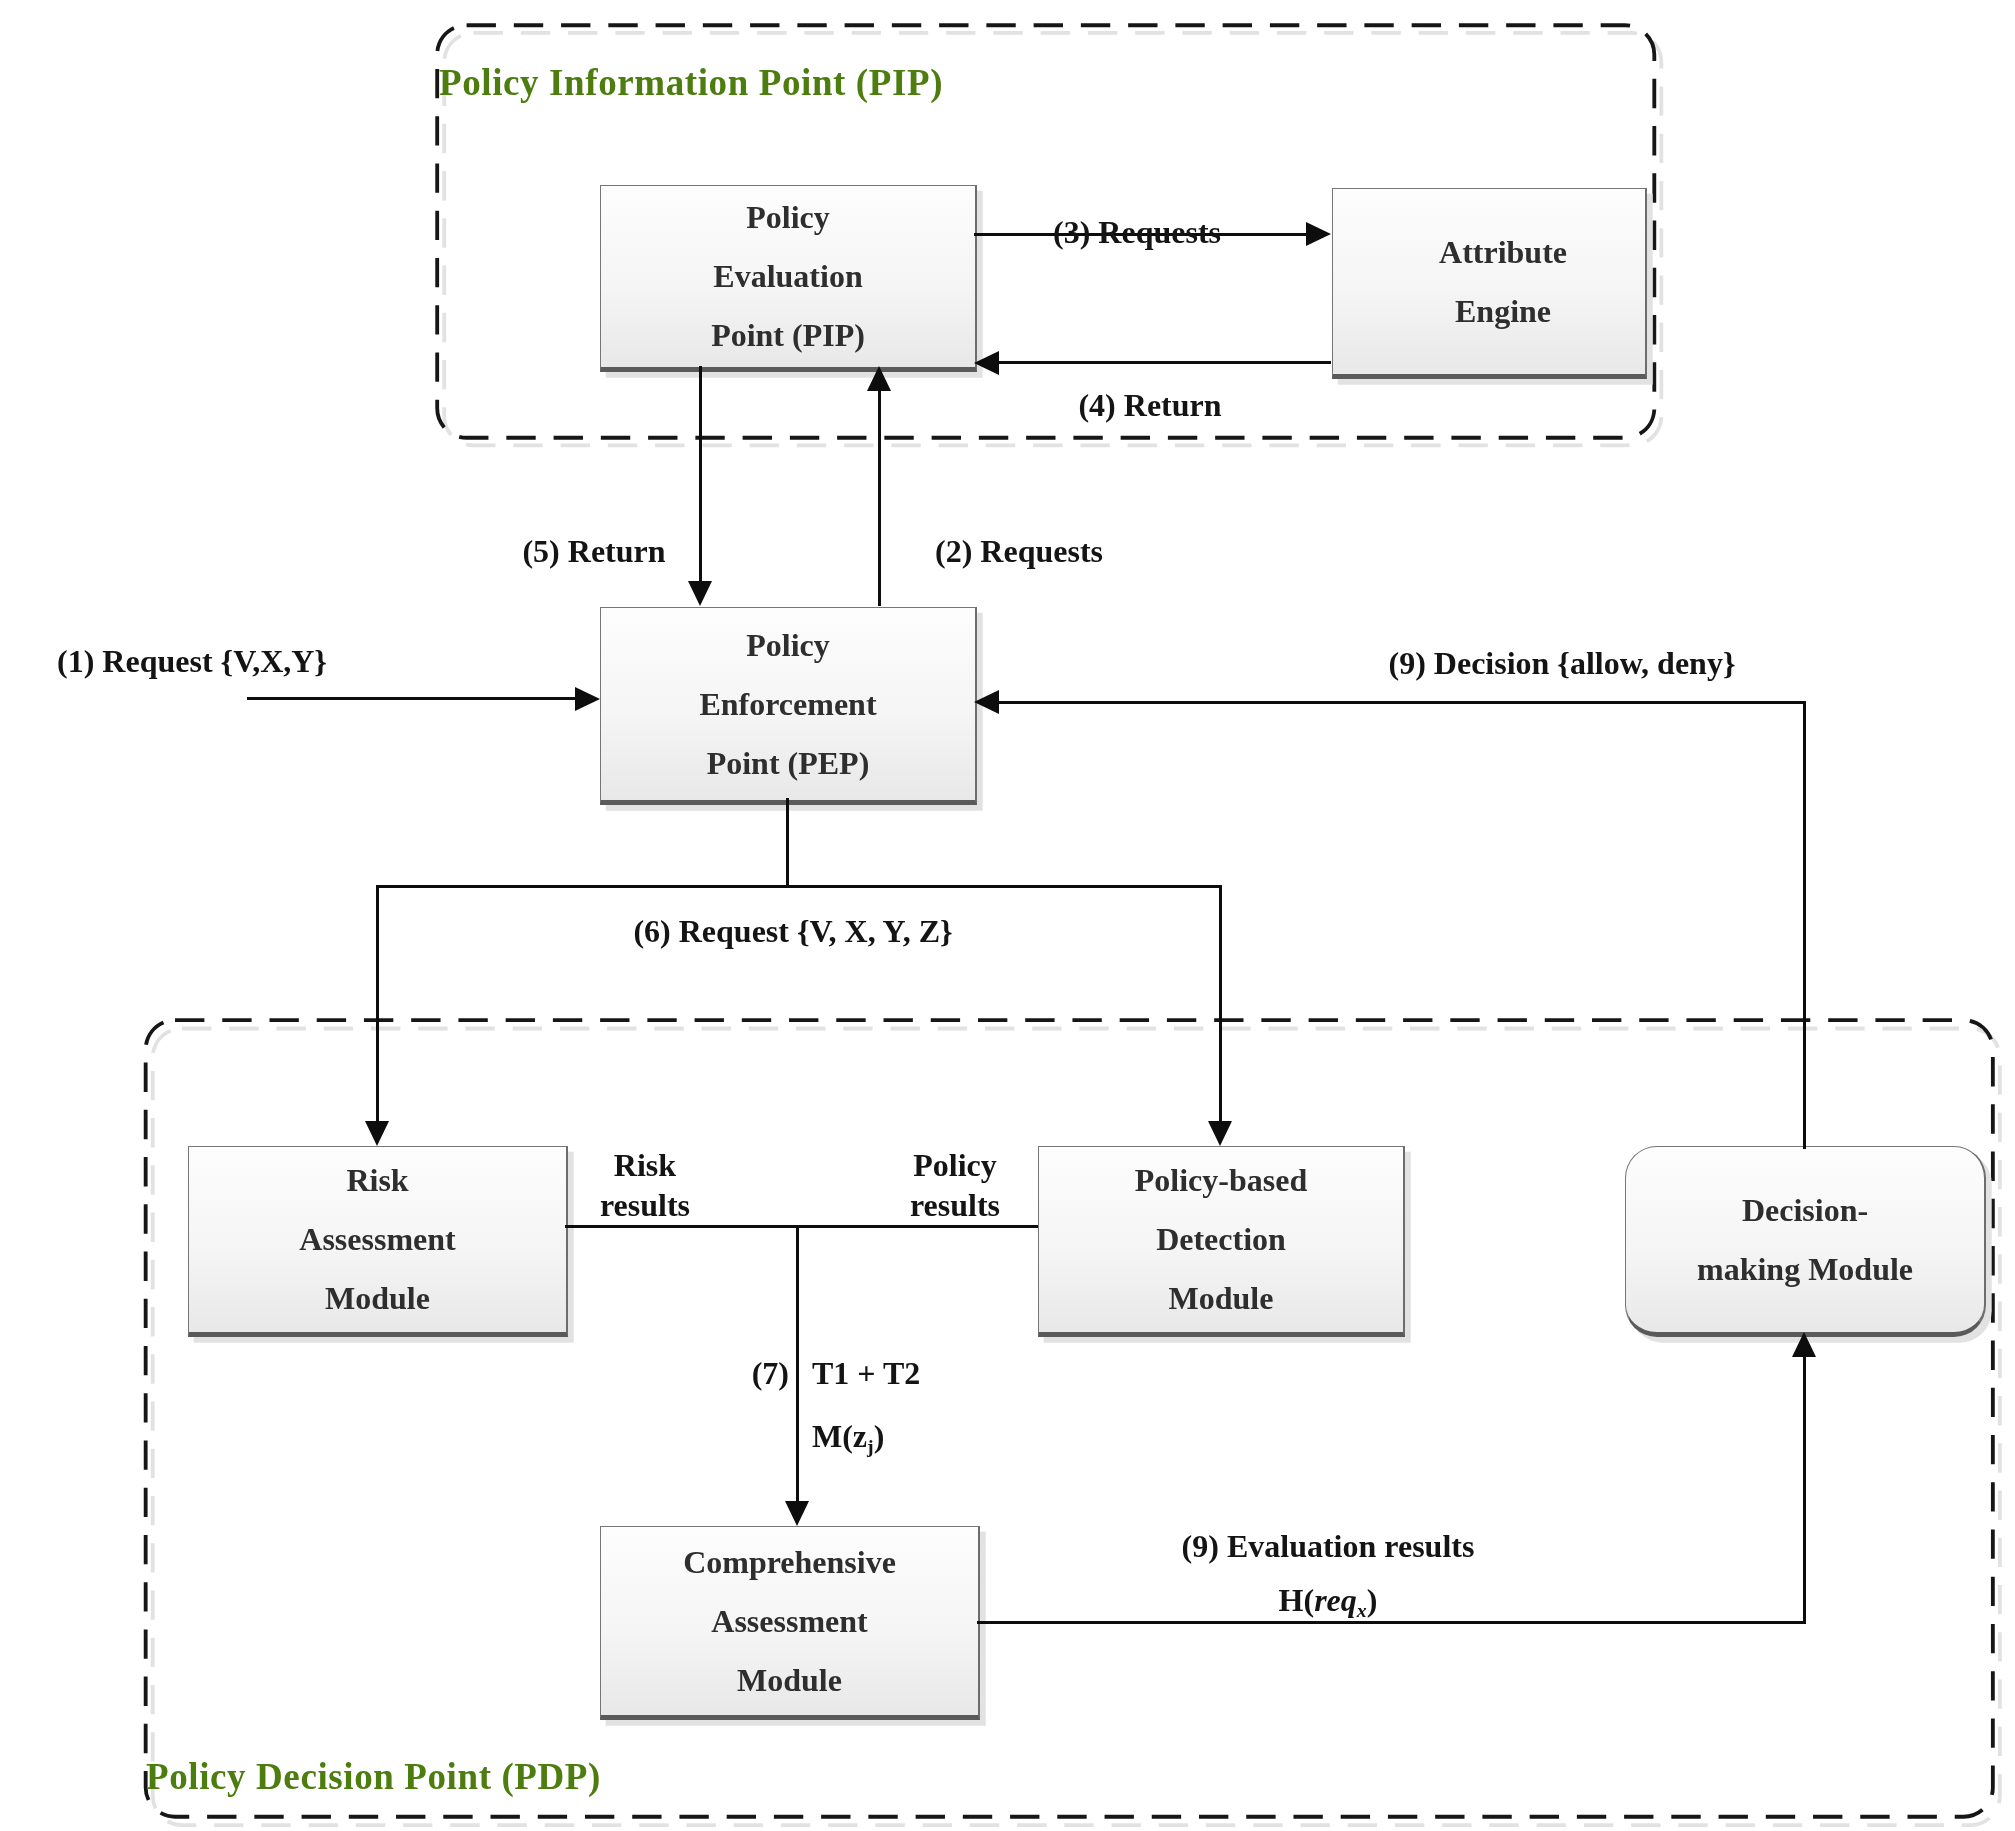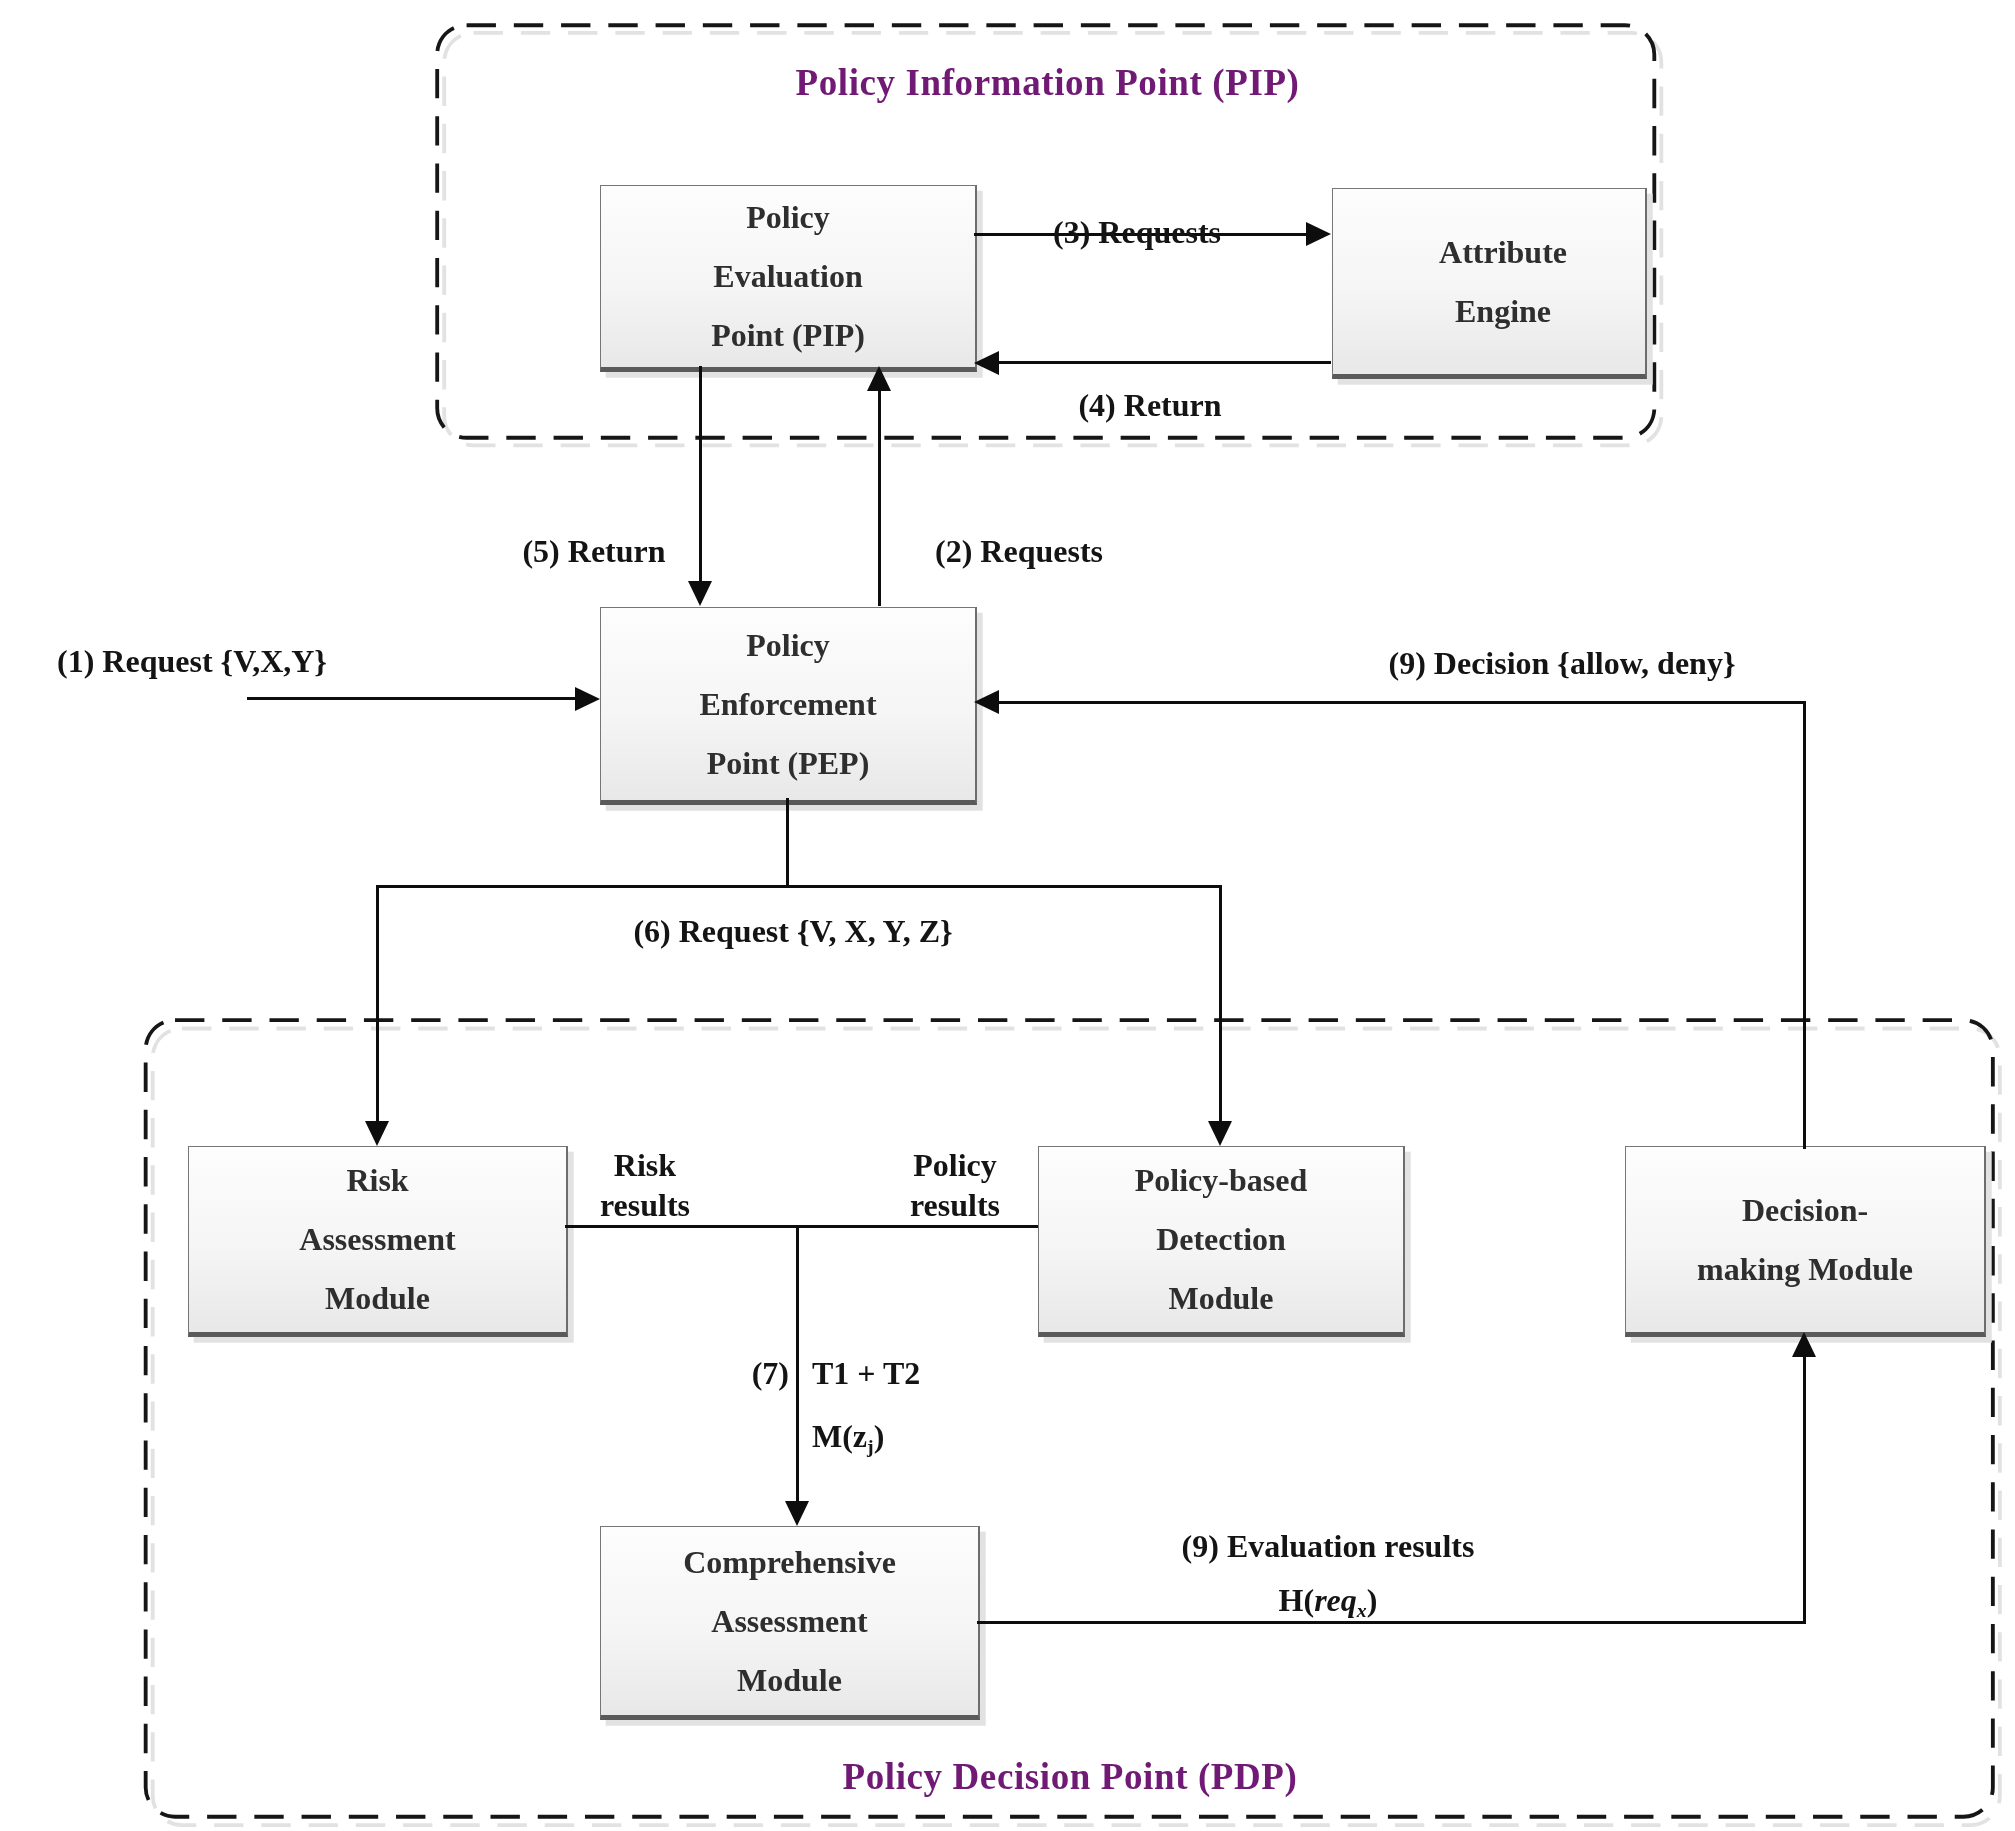--- a/index.html
+++ b/index.html
@@ -2,21 +2,21 @@
 <html style="font-size:10.2px"><head>
 <meta charset="utf-8">
 <style>
   html,body{margin:0;padding:0;background:#ffffff;}
   #canvas{
     position:relative; width:2015px; height:1832px; background:#ffffff;
     font-family:"Liberation Serif","DejaVu Serif",serif; font-weight:bold; overflow:hidden;
   }
   .frame-svg{position:absolute;}
   .ftitle{
-    position:absolute; text-align:center; font-size:37px; color:#701a75;
+    position:absolute; font-size:37px; color:#4d7c0f;
     white-space:nowrap; letter-spacing:0.6px;
   }
   .node{
     position:absolute; display:flex; flex-direction:column; justify-content:center; align-items:center;
     background:linear-gradient(180deg,#fdfdfd 0%,#f5f5f5 55%,#e8e8e8 100%);
     border:1.9px solid #767676; border-bottom:5.1px solid #5a5a5a; border-right:2.6px solid #6d6d6d;
     box-shadow:5.7px 5.7px 0 #e2e2e2;
     text-align:center;
   }
   .node span{display:block; font-size:32px; line-height:59px; color:#2e2e2e; white-space:nowrap;}
@@ -76,21 +76,21 @@
     <span>Assessment</span>
     <span>Module</span>
   </div>
 
   <div class="node" style="left:1038px; top:1146px; width:364px; height:185px;">
     <span>Policy-based</span>
     <span>Detection</span>
     <span>Module</span>
   </div>
 
-  <div class="node" style="left:1625px; top:1146px; width:358px; height:185px;">
+  <div class="node" style="left:1625px; top:1146px; width:358px; height:185px;border-radius:32px;">
     <span>Decision-</span>
     <span>making Module</span>
   </div>
 
   <div class="node" style="left:600px; top:1526px; width:377px; height:188px;">
     <span>Comprehensive</span>
     <span>Assessment</span>
     <span>Module</span>
   </div>
 

